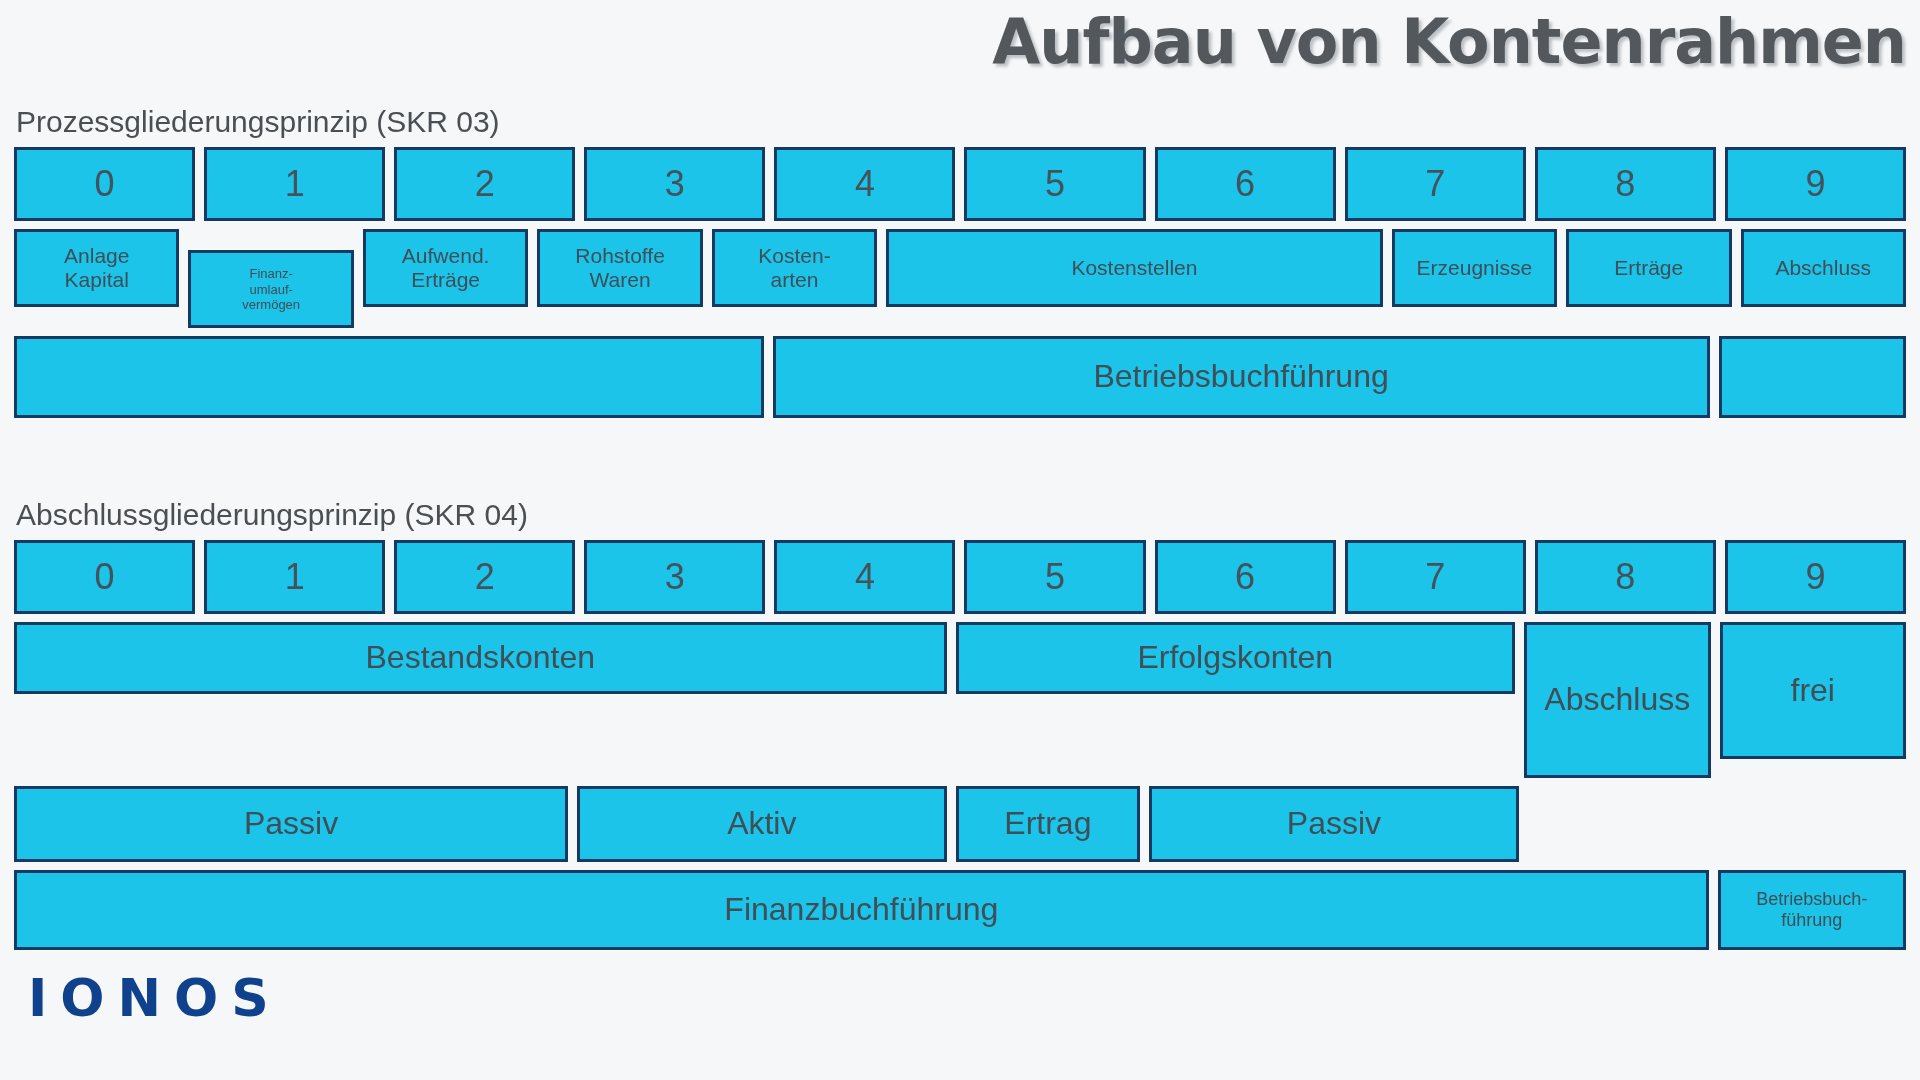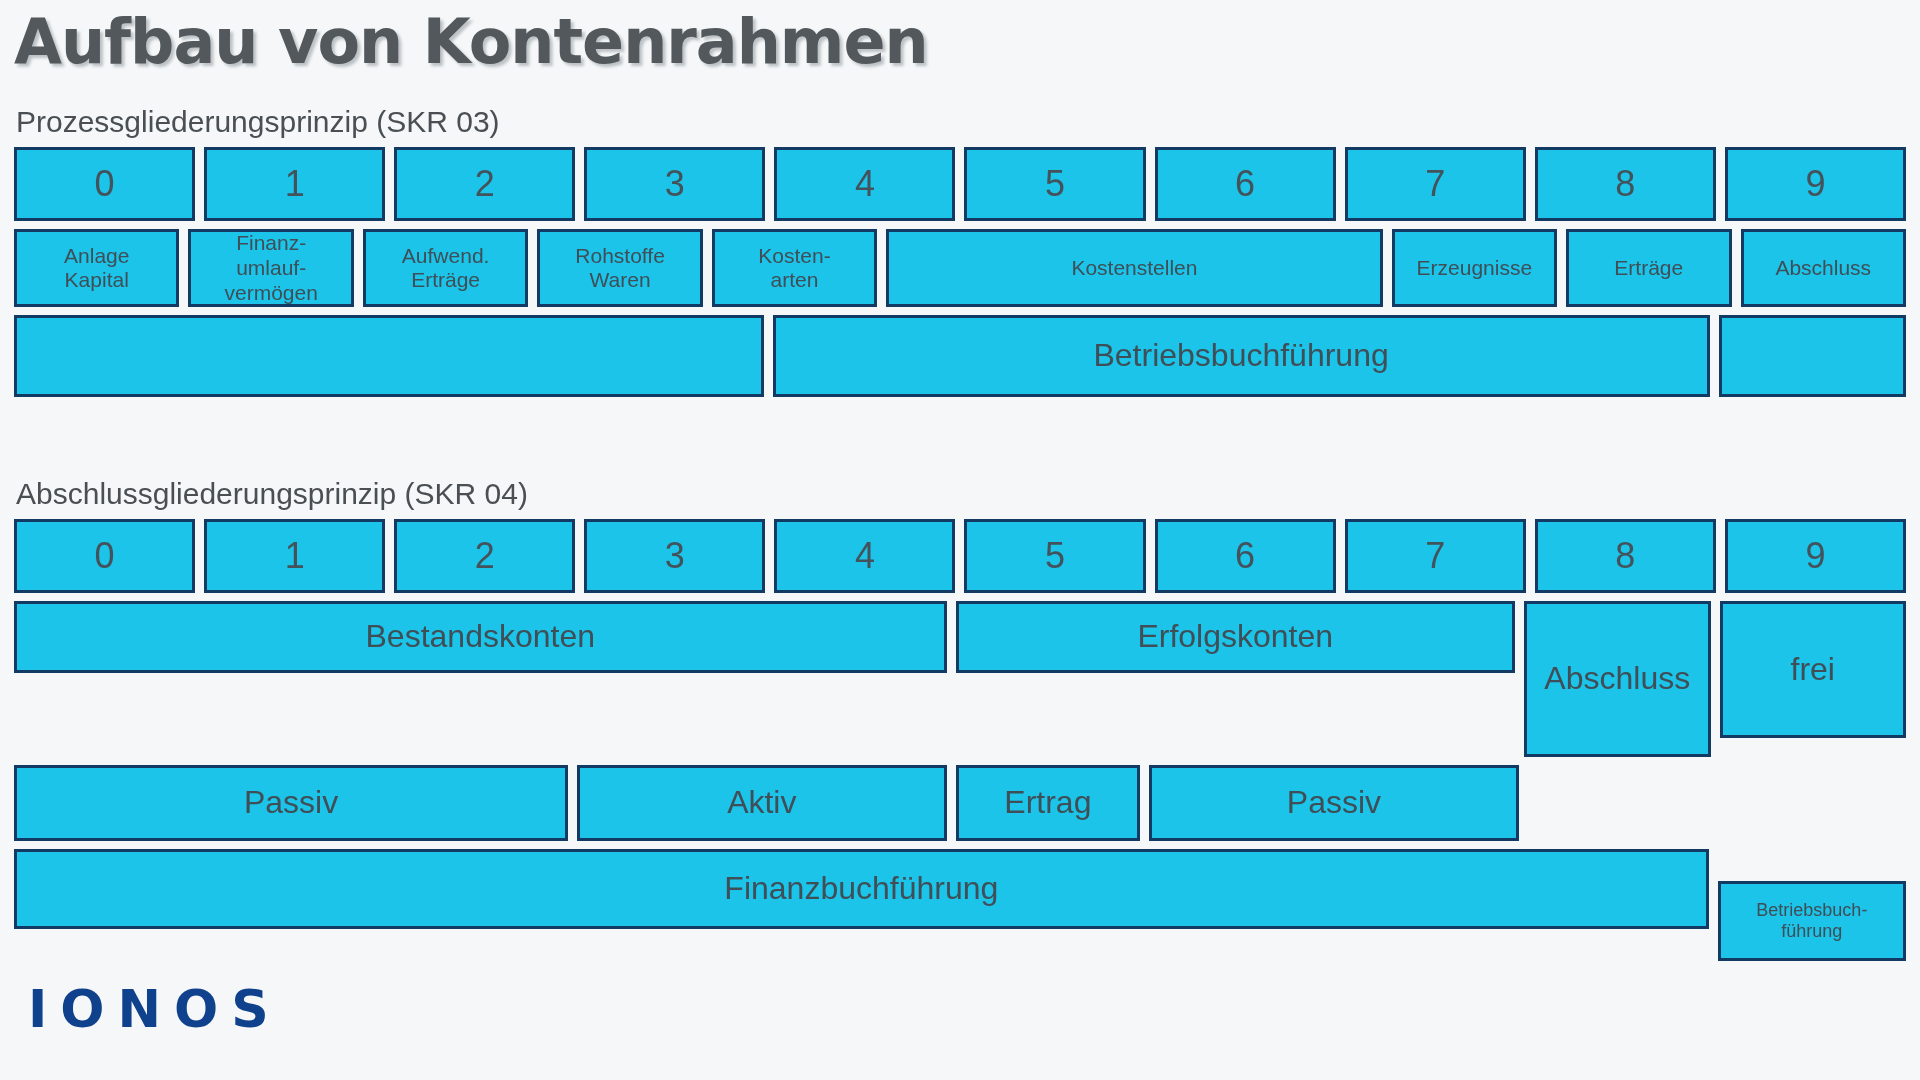--- a/index.html
+++ b/index.html
@@ -16,21 +16,21 @@
   .page {
     position: relative;
     width: 1920px;
     height: 1080px;
     box-sizing: border-box;
     padding: 0 14px;
   }
 
   
   .title {
-    text-align: left;
+    text-align: right;
     font-family: "DejaVu Sans", sans-serif;
     font-weight: bold;
     font-size: 62px;
     letter-spacing: -1px;
     color: #53585c;
     text-shadow: 3px 3px 3px rgba(120,128,135,0.45);
     padding-top: 6px;
     line-height: 1.15;
   }
 
@@ -79,30 +79,31 @@
   .num-row .box {
     height: 74px;
     font-size: 36px;
     color: #44525b;
   }
   .lbl-row .box {
     height: 78px;
     font-size: 21px;
   }
   .lbl-row .box.small {
-    font-size: 21px;
+    font-size: 13px;
+    margin-top: 21px;
   }
   .wide-row .box {
     height: 82px;
     font-size: 32px;
   }
   .mid-row .box { height: 72px; font-size: 32px; }
   .sub-row .box { height: 76px; font-size: 32px; }
   .final-row .box { height: 80px; font-size: 32px; }
-  .tiny { font-size: 18px !important; margin-top: 32px; }
+  .tiny { font-size: 18px !important; }
   .gap-block { height: 44px; }
 
   
   .logo {
     margin-top: 22px;
     padding-left: 14px;
     font-family: "DejaVu Sans", sans-serif;
     font-weight: bold;
     font-size: 52px;
     letter-spacing: 13px;

